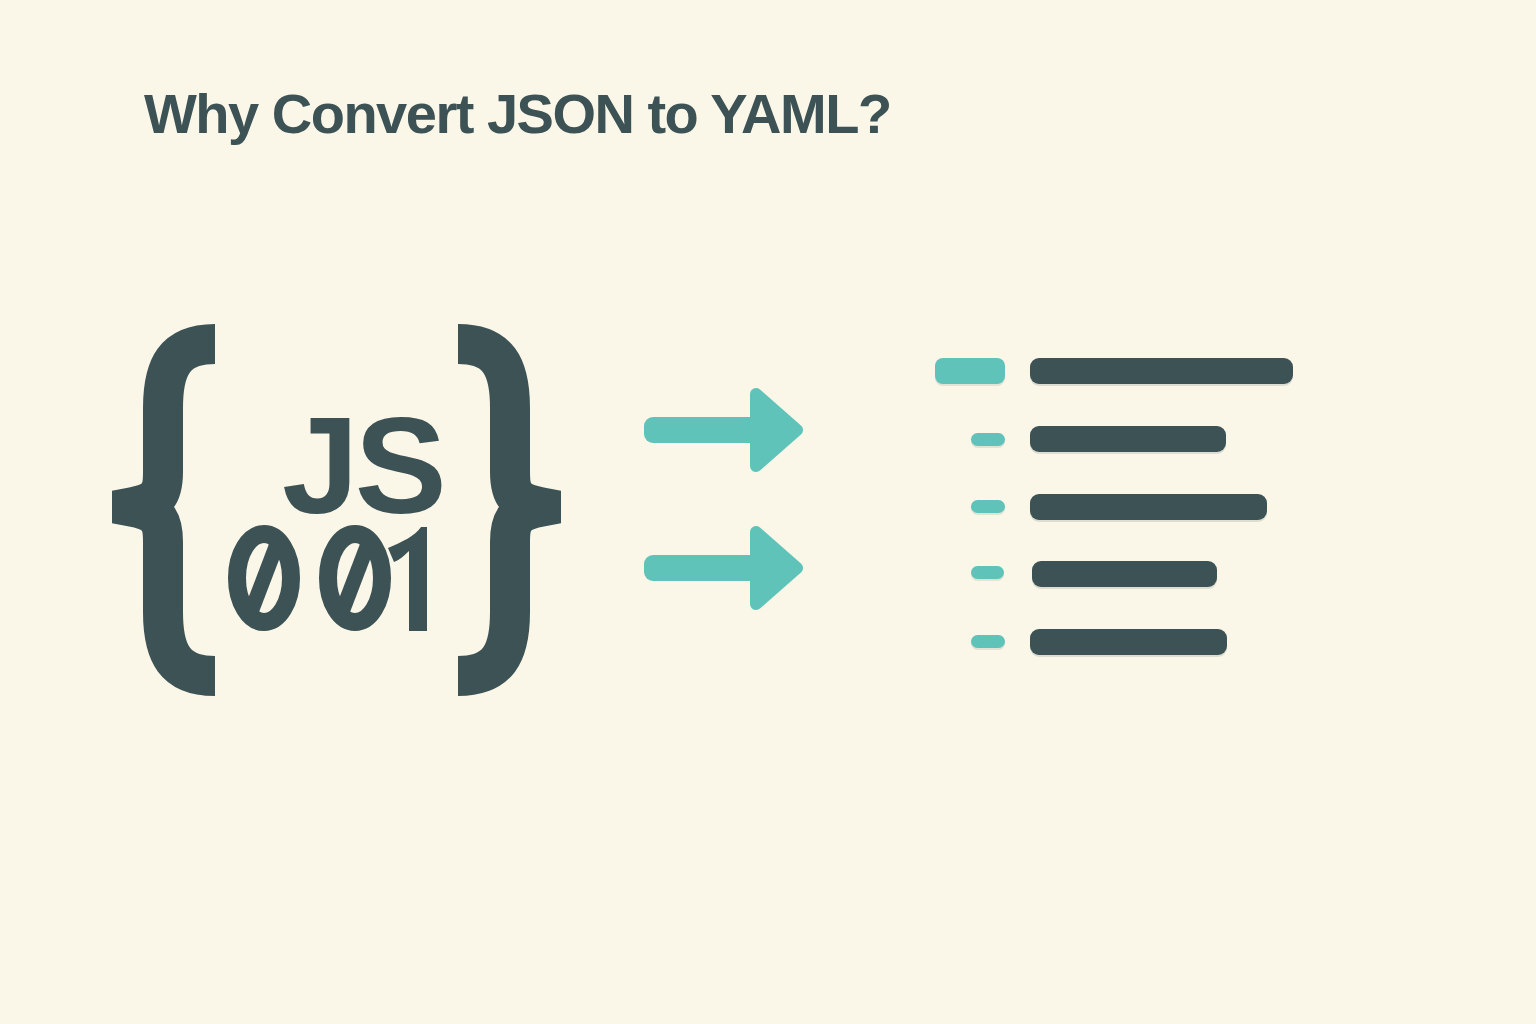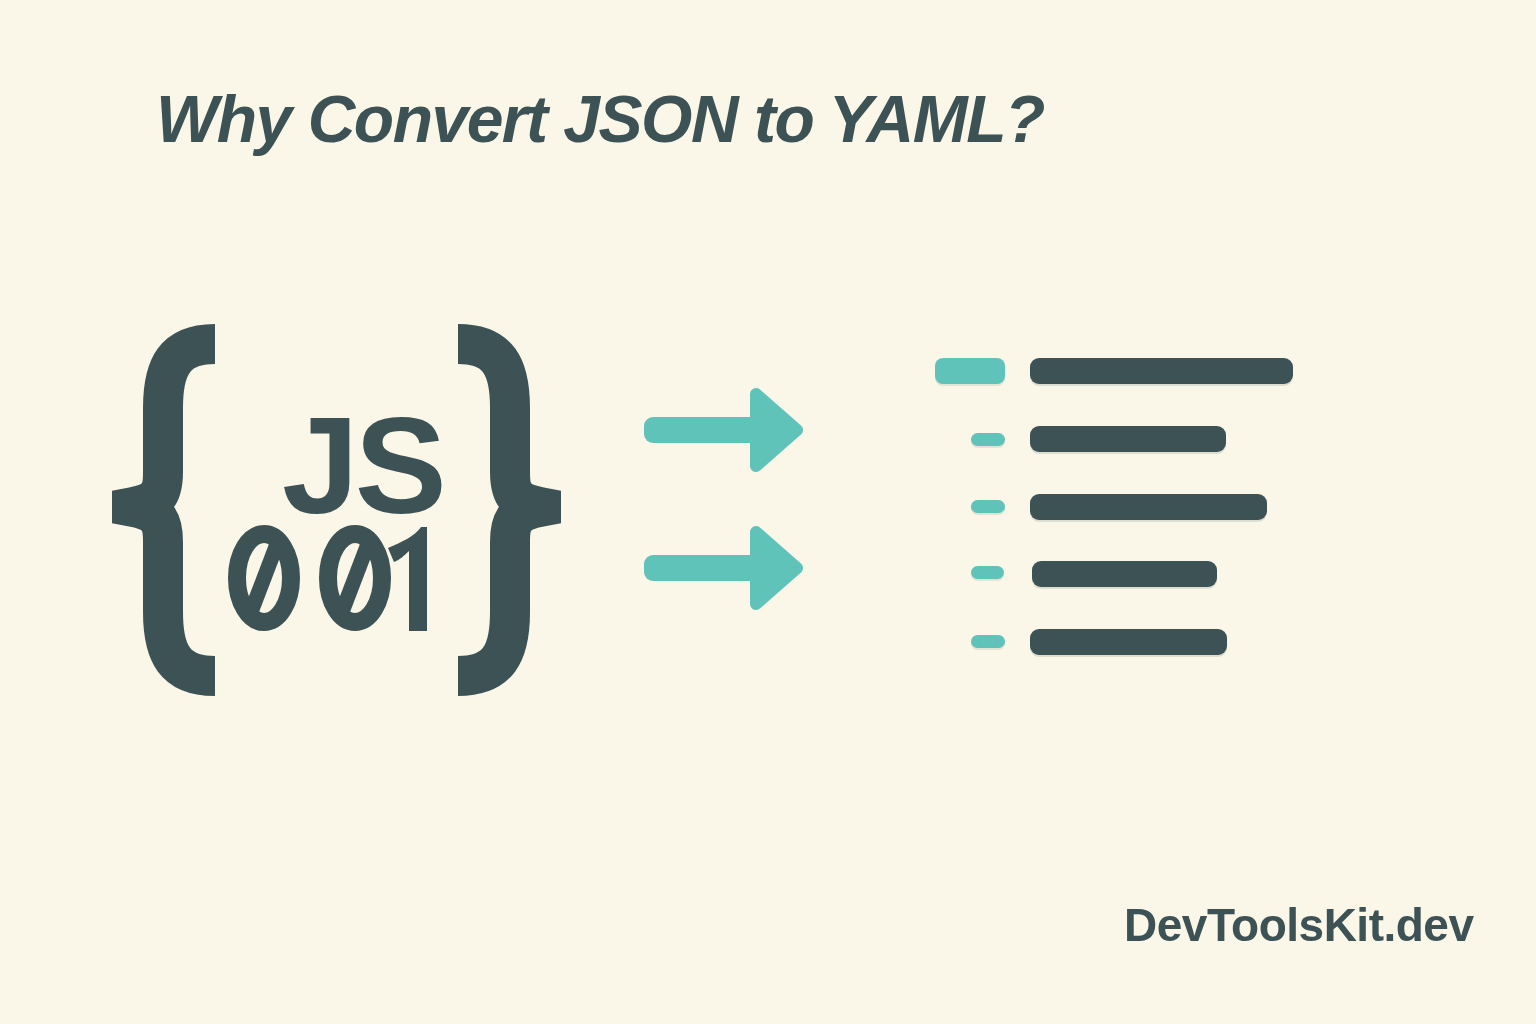--- a/index.html
+++ b/index.html
@@ -6,25 +6,24 @@
     --background:#FAF6E8;
     --ink:#3C5255;
     --teal:#5FC3B9;
   }
   *{margin:0;padding:0;box-sizing:border-box;}
   html,body{width:1536px;height:1024px;}
   body{background:var(--background);font-family:"Liberation Sans",sans-serif;overflow:hidden;}
   .canvas{position:relative;width:1536px;height:1024px;background:var(--background);}
 
   .page-title{
-    position:absolute;left:156px;top:86px;
-    font-size:66px;font-weight:700;line-height:1;
+    position:absolute;left:144px;top:86px;
+    font-size:56px;font-weight:700;line-height:1;
     letter-spacing:-1.5px;color:var(--ink);
     white-space:nowrap;
-    font-style:italic;
   }
 
   
   .brace{position:absolute;top:324px;width:104px;height:372px;}
   .brace-left{left:112px;}
   .brace-right{left:457px;}
   .js-text{
     position:absolute;left:282px;top:356px;
     font-size:138px;font-weight:700;line-height:1;
     letter-spacing:-4px;color:var(--ink);white-space:nowrap;margin-top:40px;
@@ -92,15 +91,14 @@
       <div class="yaml-marker" style="left: 971px; top: 433px; width: 34px; height: 13px; border-radius: 6.5px;"></div>
       <div class="yaml-bar" style="left: 1030px; top: 426px; width: 196px; height: 26px;"></div>
       <div class="yaml-marker" style="left: 971px; top: 500px; width: 34px; height: 13px; border-radius: 6.5px;"></div>
       <div class="yaml-bar" style="left: 1030px; top: 494px; width: 237px; height: 26px;"></div>
       <div class="yaml-marker" style="left: 971px; top: 566px; width: 33px; height: 13px; border-radius: 6.5px;"></div>
       <div class="yaml-bar" style="left: 1032px; top: 561px; width: 185px; height: 26px;"></div>
       <div class="yaml-marker" style="left: 971px; top: 635px; width: 34px; height: 13px; border-radius: 6.5px;"></div>
       <div class="yaml-bar" style="left: 1030px; top: 629px; width: 197px; height: 26px;"></div>
     </div>
 
-  <div class="brand">DevToolsKit.dev</div>
 
 </div>
 
 </body></html>

